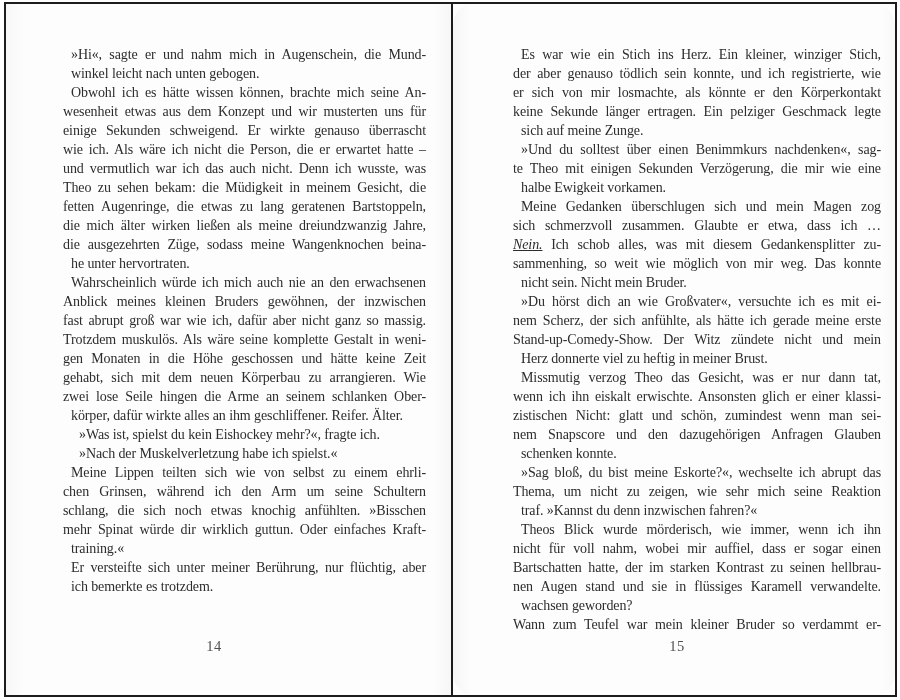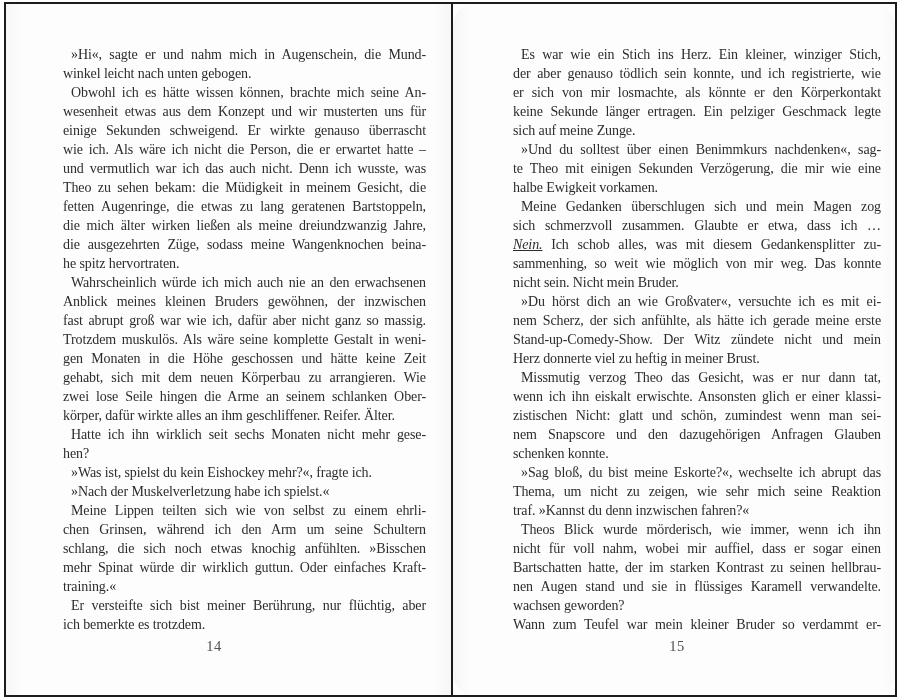--- a/index.html
+++ b/index.html
@@ -31,21 +31,21 @@
   .line {
     font-size: 14px;
     line-height: 19px;
     color: #2c2c2c;
     letter-spacing: -0.1px;
     text-align: justify;
     text-align-last: justify;
     text-justify: inter-word;
     white-space: normal;
   }
-  .line.end { text-align-last: left; }
+  .line.end { text-align-last: left; margin-left: 8px; }
   .line.first { text-indent: 8px; }
   .it { font-style: italic; text-decoration: underline; }
   .pagenum {
     position: absolute; top: 636px;
     transform: translateX(-50%);
     font-size: 14.5px; color: #4f4f4f;
     letter-spacing: 0.5px;
   }
   .page.left  .pagenum { left: 208px; text-align: right; }
   .page.right .pagenum { left: 224px; }
@@ -63,51 +63,47 @@
         <div class="para">
           <div class="line first"><span>Obwohl ich es hätte wissen können, brachte mich seine An-</span></div>
           <div class="line"><span>wesenheit etwas aus dem Konzept und wir musterten uns für</span></div>
           <div class="line"><span>einige Sekunden schweigend. Er wirkte genauso überrascht</span></div>
           <div class="line"><span>wie ich. Als wäre ich nicht die Person, die er erwartet hatte –</span></div>
           <div class="line"><span>und vermutlich war ich das auch nicht. Denn ich wusste, was</span></div>
           <div class="line"><span>Theo zu sehen bekam: die Müdigkeit in meinem Gesicht, die</span></div>
           <div class="line"><span>fetten Augenringe, die etwas zu lang geratenen Bartstoppeln,</span></div>
           <div class="line"><span>die mich älter wirken ließen als meine dreiundzwanzig Jahre,</span></div>
           <div class="line"><span>die ausgezehrten Züge, sodass meine Wangenknochen beina-</span></div>
-          <div class="line end"><span>he spitz hervortraten.</span></div>
+          <div class="line end"><span>he unter hervortraten.</span></div>
         </div>
         <div class="para">
           <div class="line first"><span>Wahrscheinlich würde ich mich auch nie an den erwachsenen</span></div>
           <div class="line"><span>Anblick meines kleinen Bruders gewöhnen, der inzwischen</span></div>
           <div class="line"><span>fast abrupt groß war wie ich, dafür aber nicht ganz so massig.</span></div>
           <div class="line"><span>Trotzdem muskulös. Als wäre seine komplette Gestalt in weni-</span></div>
           <div class="line"><span>gen Monaten in die Höhe geschossen und hätte keine Zeit</span></div>
           <div class="line"><span>gehabt, sich mit dem neuen Körperbau zu arrangieren. Wie</span></div>
           <div class="line"><span>zwei lose Seile hingen die Arme an seinem schlanken Ober-</span></div>
           <div class="line end"><span>körper, dafür wirkte alles an ihm geschliffener. Reifer. Älter.</span></div>
-        </div>
-        <div class="para">
-          <div class="line first"><span>Hatte ich ihn wirklich seit sechs Monaten nicht mehr gese-</span></div>
-          <div class="line end"><span>hen?</span></div>
         </div>
         <div class="para">
           <div class="line first end"><span>»Was ist, spielst du kein Eishockey mehr?«, fragte ich.</span></div>
         </div>
         <div class="para">
           <div class="line first end"><span>»Nach der Muskelverletzung habe ich spielst.«</span></div>
         </div>
         <div class="para">
           <div class="line first"><span>Meine Lippen teilten sich wie von selbst zu einem ehrli-</span></div>
           <div class="line"><span>chen Grinsen, während ich den Arm um seine Schultern</span></div>
           <div class="line"><span>schlang, die sich noch etwas knochig anfühlten. »Bisschen</span></div>
           <div class="line"><span>mehr Spinat würde dir wirklich guttun. Oder einfaches Kraft-</span></div>
           <div class="line end"><span>training.«</span></div>
         </div>
         <div class="para">
-          <div class="line first"><span>Er versteifte sich bist meiner Berührung, nur flüchtig, aber</span></div>
+          <div class="line first"><span>Er versteifte sich unter meiner Berührung, nur flüchtig, aber</span></div>
           <div class="line end"><span>ich bemerkte es trotzdem.</span></div>
         </div>
       </div>
     <div class="pagenum">14</div>
   </div>
   <div class="page right">
     <div class="textcol">
         <div class="para">
           <div class="line first"><span>Es war wie ein Stich ins Herz. Ein kleiner, winziger Stich,</span></div>
           <div class="line"><span>der aber genauso tödlich sein konnte, und ich registrierte, wie</span></div>

